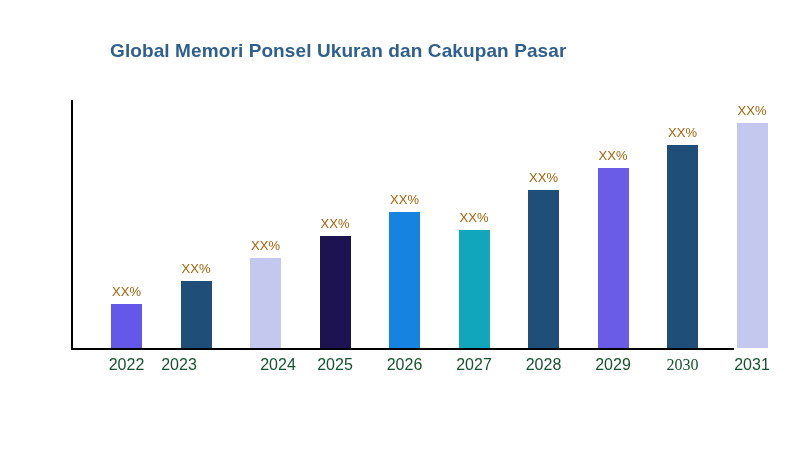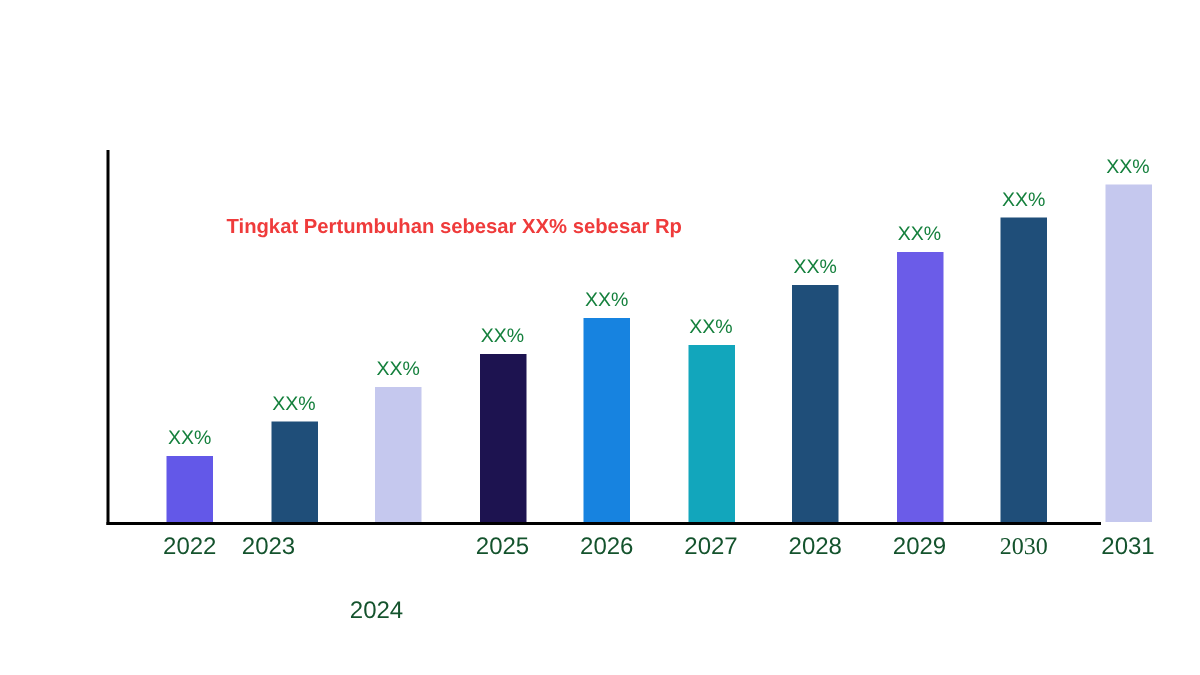--- a/index.html
+++ b/index.html
@@ -100,21 +100,21 @@
     position: absolute;
     bottom: 0;
     left: 0;
     width: 31px;
   }
   .bar-label {
     position: absolute;
     left: 50%;
     transform: translateX(-50%);
     font-size: 13px;
-    color: #15803d;
+    color: #a16207;
     white-space: nowrap;
   }
 
   
   .xticks {
     position: absolute;
     left: 71px;
     top: 356px;
     width: 729px;
     height: 22px;
@@ -137,29 +137,29 @@
     text-align: center;
     font-size: 13px;
     color: #333333;
   }
 </style>
 </head>
 <body>
 
 <div id="chart-root">
 
+  <div class="chart-title">Global Memori Ponsel Ukuran dan Cakupan Pasar</div>
 
   <div class="plot-area">
     <div class="axis-y"></div>
     <div class="axis-x"></div>
   </div>
 
   <div class="ylabel">JUTA USD</div>
 
-  <div class="annotation">Tingkat Pertumbuhan sebesar XX% sebesar Rp</div>
 
   <div class="bars-layer" id="bars-layer">
       <div class="bar-group" style="left: 40px;">
         <div class="bar" title="2022" style="height: 44px; background: rgb(99, 88, 232); width: 31px;"></div>
         <div class="bar-label" style="bottom: 49px;">XX%</div>
       </div>
       <div class="bar-group" style="left: 109.5px;">
         <div class="bar" title="2023" style="height: 67px; background: rgb(31, 78, 121); width: 31px;"></div>
         <div class="bar-label" style="bottom: 72px;">XX%</div>
       </div>
@@ -193,21 +193,21 @@
       </div>
       <div class="bar-group" style="left: 665.5px;">
         <div class="bar" title="2031" style="height: 225px; background: rgb(197, 200, 238); width: 31px;"></div>
         <div class="bar-label" style="bottom: 230px;">XX%</div>
       </div>
     </div>
 
   <div class="xticks" id="xticks">
       <div class="xtick" style="left: 25.5px;">2022</div>
       <div class="xtick" style="left: 78px;">2023</div>
-      <div class="xtick" style="left: 150px; margin-top: 43px;">2024</div>
+      <div class="xtick" style="left: 177px;">2024</div>
       <div class="xtick" style="left: 234px;">2025</div>
       <div class="xtick" style="left: 303.5px; text-align: center;">2026</div>
       <div class="xtick" style="left: 373px;">2027</div>
       <div class="xtick" style="left: 442.5px;">2028</div>
       <div class="xtick" style="left: 512px;">2029</div>
       <div class="xtick" style="left: 581.5px; font-family: Liberation Serif, serif;">2030</div>
       <div class="xtick" style="left: 651px;">2031</div>
     </div>
 
 

